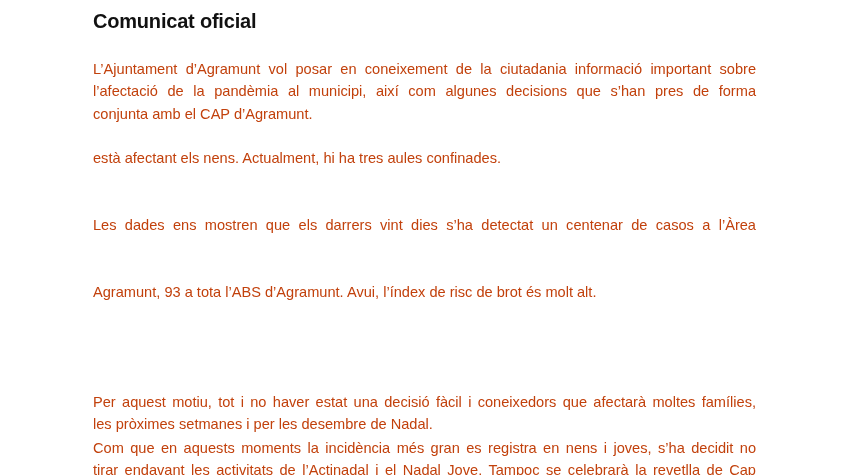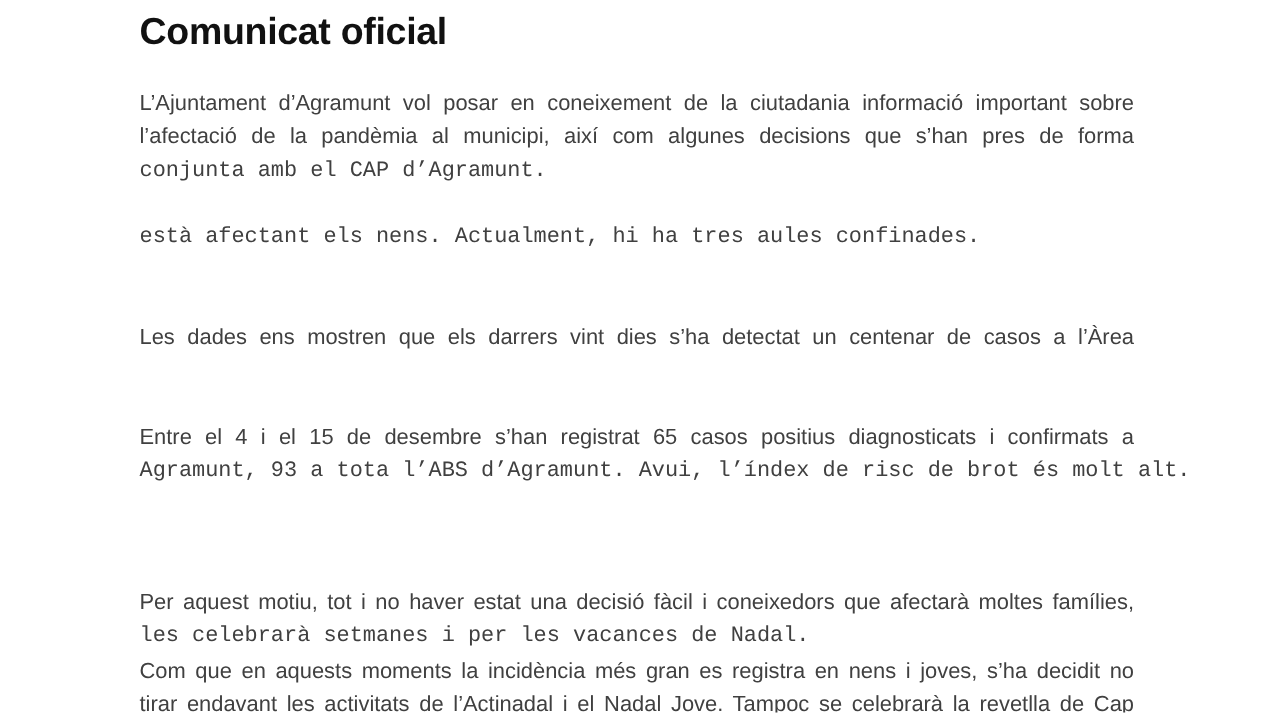--- a/index.html
+++ b/index.html
@@ -21,45 +21,44 @@
       top: 0;
       width: 663px;
     }
     .title {
       position: absolute;
       left: 0;
       top: 9px;
       margin: 0;
       font-family: "Liberation Sans", sans-serif;
       font-weight: bold;
-      font-size: 25px;
+      font-size: 20px;
       line-height: 24px;
       color: #111;
       letter-spacing: -0.2px;
       white-space: nowrap;
     }
     .para {
       position: absolute;
       left: 0;
       width: 663px;
       margin: 0;
       font-size: 14.6px;
       line-height: 22.4px;
       text-align: justify;
-      color: #404040;
+      color: #c2410c;
     }
     .para .ln {
       display: block;
       text-align: justify;
       text-align-last: justify;
       white-space: nowrap;
     }
     .para .ln.last {
       text-align-last: left;
-      font-family: Liberation Mono, monospace;
     }
   </style>
 </head>
 <body>
 
 <div class="page">
   <h1 class="title">Comunicat oficial</h1>
 
   <p class="para" style="top:58px;">
     <span class="ln">L’Ajuntament d’Agramunt vol posar en coneixement de la ciutadania informació important sobre</span>
@@ -69,27 +68,26 @@
 
   <p class="para" style="top:147px;">
     <span class="ln last">està afectant els nens. Actualment, hi ha tres aules confinades.</span>
   </p>
 
   <p class="para" style="top:214px;">
     <span class="ln">Les dades ens mostren que els darrers vint dies s’ha detectat un centenar de casos a l’Àrea</span>
   </p>
 
   <p class="para" style="top:281px;">
-    <span class="ln">Entre el 4 i el 15 de desembre s’han registrat 65 casos positius diagnosticats i confirmats a</span>
     <span class="ln last">Agramunt, 93 a tota l’ABS d’Agramunt. Avui, l’índex de risc de brot és molt alt.</span>
   </p>
 
   <p class="para" style="top:348px;margin-top:43px;">
     <span class="ln">Per aquest motiu, tot i no haver estat una decisió fàcil i coneixedors que afectarà moltes famílies,</span>
-    <span class="ln last">les celebrarà setmanes i per les vacances de Nadal.</span>
+    <span class="ln last">les pròximes setmanes i per les desembre de Nadal.</span>
   </p>
 
   <p class="para" style="top:437px;">
     <span class="ln">Com que en aquests moments la incidència més gran es registra en nens i joves, s’ha decidit no</span>
     <span class="ln">tirar endavant les activitats de l’Actinadal i el Nadal Jove. Tampoc se celebrarà la revetlla de Cap</span>
 
   </p>
 </div>
 
 </body></html>

